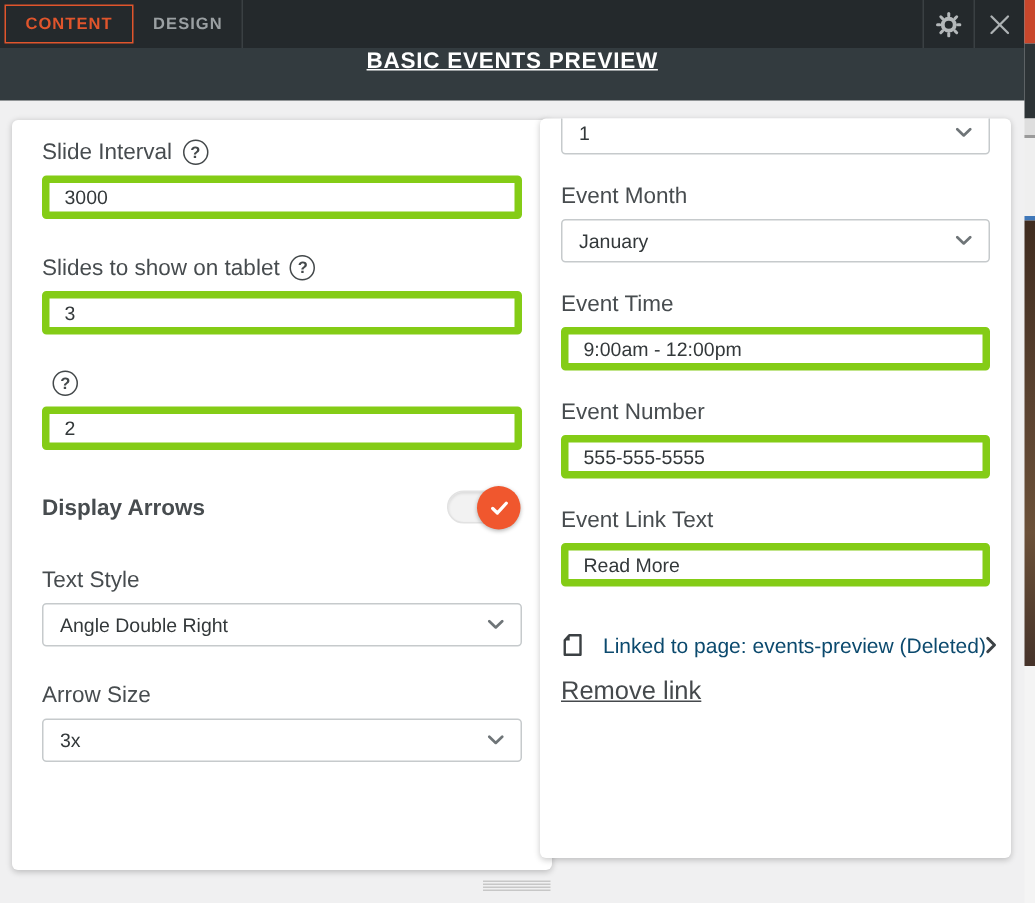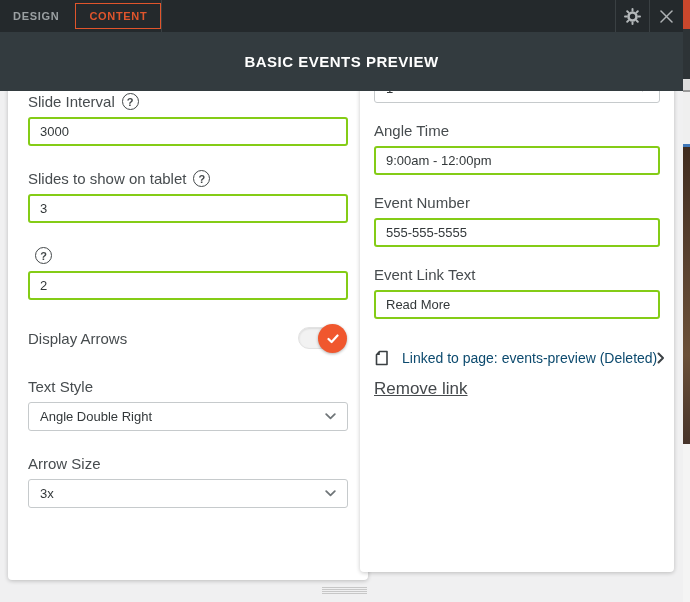--- a/index.html
+++ b/index.html
@@ -12,49 +12,49 @@
   .topbar { position:absolute; left:0; top:0; width:683px; height:32px;
             background:#24292c; display:flex; align-items:center; z-index:10; }
   .tab { height:26px; line-height:26px; padding:0 13px; font-size:11px; font-weight:bold;
          letter-spacing:.7px; color:#9ba0a3; cursor:pointer; }
   .tab.active { margin-left:3px; line-height:24px; border:1px solid #e0552c; color:#e0552c; }
   .tbar-sep { width:1px; height:32px; background:#3a4043; }
   .tbar-spacer { flex:1; }
   .icon-btn { width:33px; height:32px; display:flex; align-items:center; justify-content:center; cursor:pointer; }
 
   
-  .dlg-header { position:absolute; left:0; top:32px; width:683px; height:59px; background:#333b3f;
-                color:#ffffff; display:flex; align-items:center; justify-content:center;
-                font-size:15px; font-weight:bold; letter-spacing:.5px; z-index:9; }
+  .dlg-header { position:absolute; left:0; top:32px; width:683px; height:35px; background:#333b3f;
+                color:#ffffff; display:flex; justify-content:center;
+                font-size:15px; font-weight:bold; letter-spacing:.5px; z-index:9;text-decoration:underline; }
 
   
   .card { position:absolute; background:#ffffff; border-radius:4px;
           box-shadow:0 1px 4px rgba(0,0,0,.22); }
   .card-left  { left:8px;   top:80px; width:360px; height:500px; padding:13px 20px; }
   .card-right { left:360px; top:79px; width:314px; height:493px; padding:0 14px; overflow:hidden; }
 
   .field { margin-bottom:24px; }
   .card-right .field { margin-bottom:19px; }
   .label-row { display:flex; align-items:center; margin-bottom:7px; }
   .label { font-size:15px; color:#474c4f; line-height:17px; display:inline-block; }
   .help { width:17px; height:17px; min-width:17px; border:1.5px solid #43484a; border-radius:50%;
           display:inline-flex; align-items:center; justify-content:center;
           font-size:11px; font-weight:bold; color:#43484a; margin-left:7px; cursor:pointer; }
-  .text-input { display:block; width:100%; height:29px; border:2px solid #84cc16; border-radius:3px;
+  .text-input { display:block; width:100%; height:29px; border:5px solid #84cc16; border-radius:3px;
                 font-size:13px; color:#33383a; padding:0 10px; background:#fff;
                 font-family:"Liberation Sans", sans-serif; }
   .select { height:29px; border:1px solid #c6cacc; border-radius:3px; background:#fff;
             display:flex; align-items:center; justify-content:space-between;
             padding:0 11px; cursor:pointer; }
   .select-value { font-size:13px; color:#33383a; }
   .select-first { margin-top:-5px; margin-bottom:19px; border-top-left-radius:0; border-top-right-radius:0; }
 
   
   .toggle-row { display:flex; align-items:center; justify-content:space-between;
-                margin-top:0; margin-bottom:26px; height:28px; }
+                margin-top:0; margin-bottom:26px; height:28px;font-weight:bold; }
   .toggle { position:relative; width:48px; height:22px; background:#f2f2f2; border:1px solid #e2e2e2;
             border-radius:11px; box-shadow:inset 0 1px 2px rgba(0,0,0,.10); cursor:pointer; margin-right:2px; }
   .knob { position:absolute; right:-2px; top:-4px; width:29px; height:29px; border-radius:50%;
           background:#f0572e; display:flex; align-items:center; justify-content:center;
           box-shadow:0 1px 3px rgba(0,0,0,.3); }
 
   
   .linked-row { display:flex; align-items:center; margin-top:31px; cursor:pointer; }
   .linked-row .page-ic { margin-right:13px; flex:none; }
   .linked-text { font-size:14px; color:#0c4a6e; white-space:nowrap; }
@@ -76,22 +76,22 @@
   .sv5 { height:3px;   background:#3f77b8; }
   .sv6 { height:297px; background:linear-gradient(#402c1f,#5a4230 40%,#6b5038 70%,#46332a); }
   .sv7 { height:158px; background:#f4f4f4; }
 </style>
 </head>
 <body>
 
 <div class="app">
 
   <div class="topbar">
+    <div class="tab active">CONTENT</div>
     <div class="tab">DESIGN</div>
-    <div class="tab active">CONTENT</div>
     <div class="tbar-sep"></div>
     <div class="tbar-spacer"></div>
     <div class="tbar-sep"></div>
     <div class="icon-btn">
       <svg width="17" height="17" viewBox="0 0 17 17">
         <g stroke="#b4b8ba" stroke-width="2" stroke-linecap="round" fill="none">
           <circle cx="8.5" cy="8.5" r="4" stroke-width="2.6"></circle>
           <line x1="8.5" y1="1" x2="8.5" y2="2.6"></line>
           <line x1="8.5" y1="14.4" x2="8.5" y2="16"></line>
           <line x1="1" y1="8.5" x2="2.6" y2="8.5"></line>
@@ -181,25 +181,36 @@
 
   <div class="card card-right">
 
     <div class="select select-first">
       <span class="select-value">1</span>
       <svg width="11" height="7" viewBox="0 0 11 7">
         <polyline points="1.2,1.2 5.5,5.3 9.8,1.2" fill="none" stroke="#6f7578" stroke-width="1.8" stroke-linecap="round" stroke-linejoin="round"></polyline>
       </svg>
     </div>
 
-
-
-    <div class="field">
-      <div class="label-row">
-        <span class="label">Angle Time</span>
+    <div class="field">
+      <div class="label-row">
+        <span class="label">Event Month</span>
+      </div>
+      <div class="select">
+        <span class="select-value">January</span>
+        <svg width="11" height="7" viewBox="0 0 11 7">
+          <polyline points="1.2,1.2 5.5,5.3 9.8,1.2" fill="none" stroke="#6f7578" stroke-width="1.8" stroke-linecap="round" stroke-linejoin="round"></polyline>
+        </svg>
+      </div>
+    </div>
+
+
+    <div class="field">
+      <div class="label-row">
+        <span class="label">Event Time</span>
       </div>
       <input class="text-input" value="9:00am - 12:00pm" style="">
     </div>
 
     <div class="field">
       <div class="label-row">
         <span class="label">Event Number</span>
       </div>
       <input class="text-input" value="555-555-5555" style="">
     </div>

